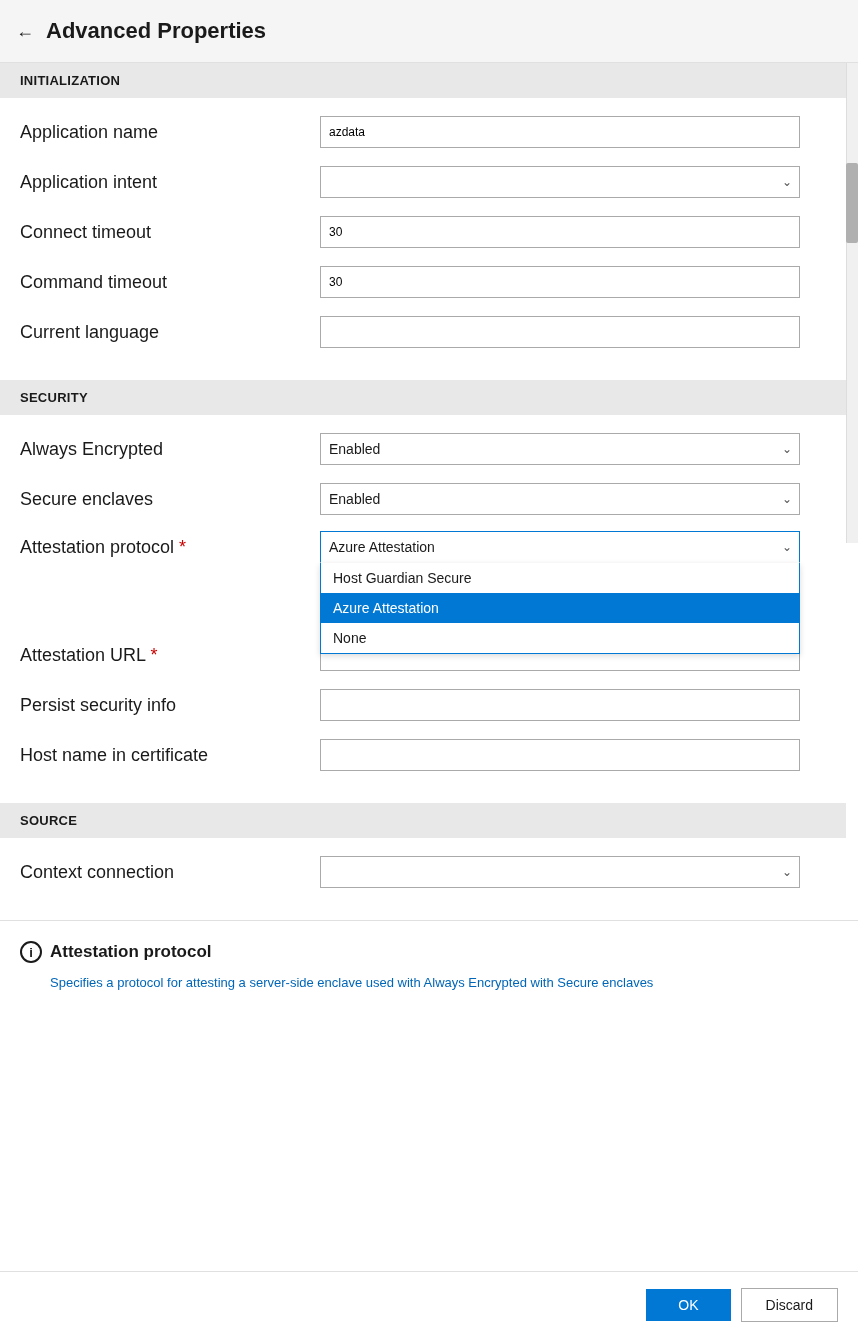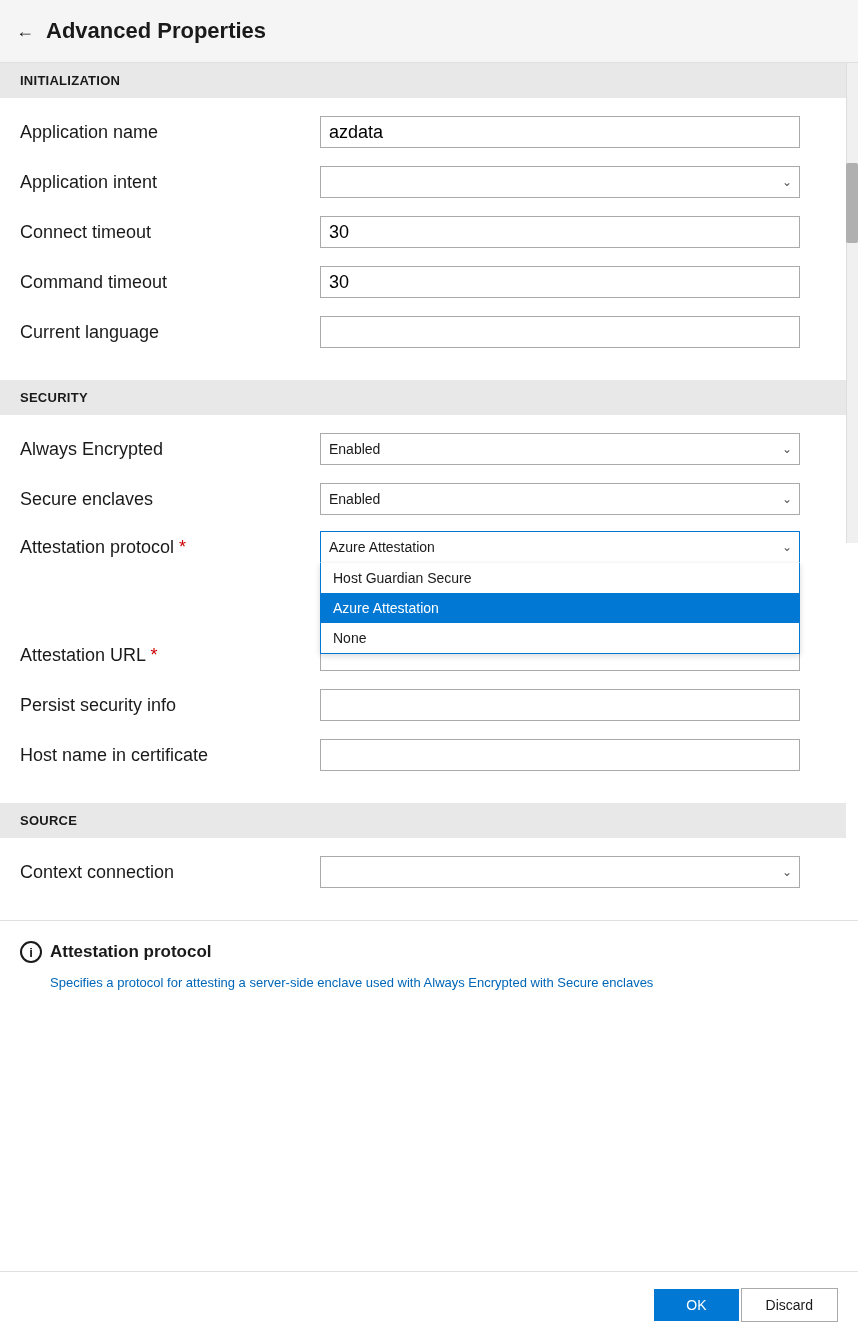--- a/index.html
+++ b/index.html
@@ -98,21 +98,21 @@
     .form-control {
       flex: 1;
       max-width: 480px;
     }
 
     .input-text {
       width: 100%;
       height: 32px;
       border: 1px solid #aaa;
       padding: 0 8px;
-      font-size: 18px;
+      font-size: 12px;
       font-family: inherit;
       background: #fff;
       outline: none;
     }
 
     .select-wrapper {
       position: relative;
       width: 100%;
     }
     .select-display {
@@ -205,21 +205,21 @@
     
     .footer {
       position: absolute;
       bottom: 0;
       left: 0;
       right: 0;
       display: flex;
       justify-content: flex-end;
       align-items: center;
       padding: 16px 20px;
-      gap: 2px;
+      gap: 10px;
       background: #fff;
       border-top: 1px solid #e0e0e0;
     }
     .btn-ok {
       background: #0078d4;
       color: #fff;
       border: none;
       padding: 8px 32px;
       font-size: 14px;
       font-family: inherit;

